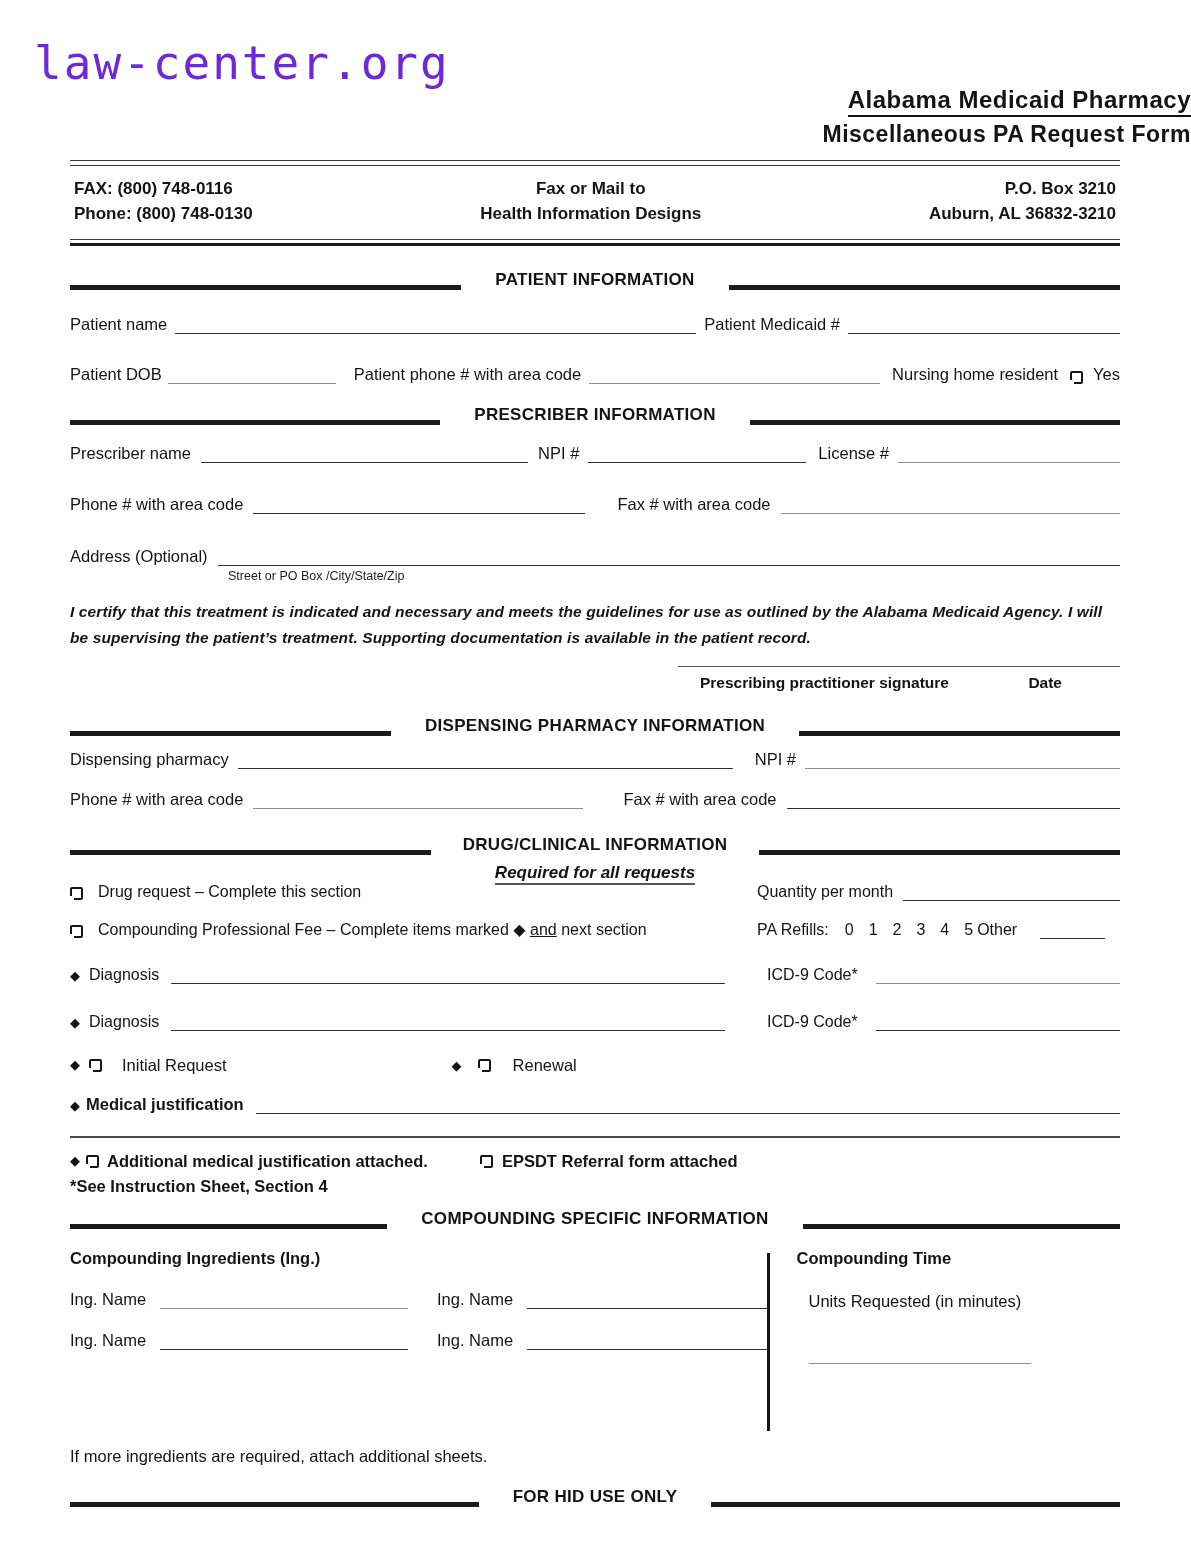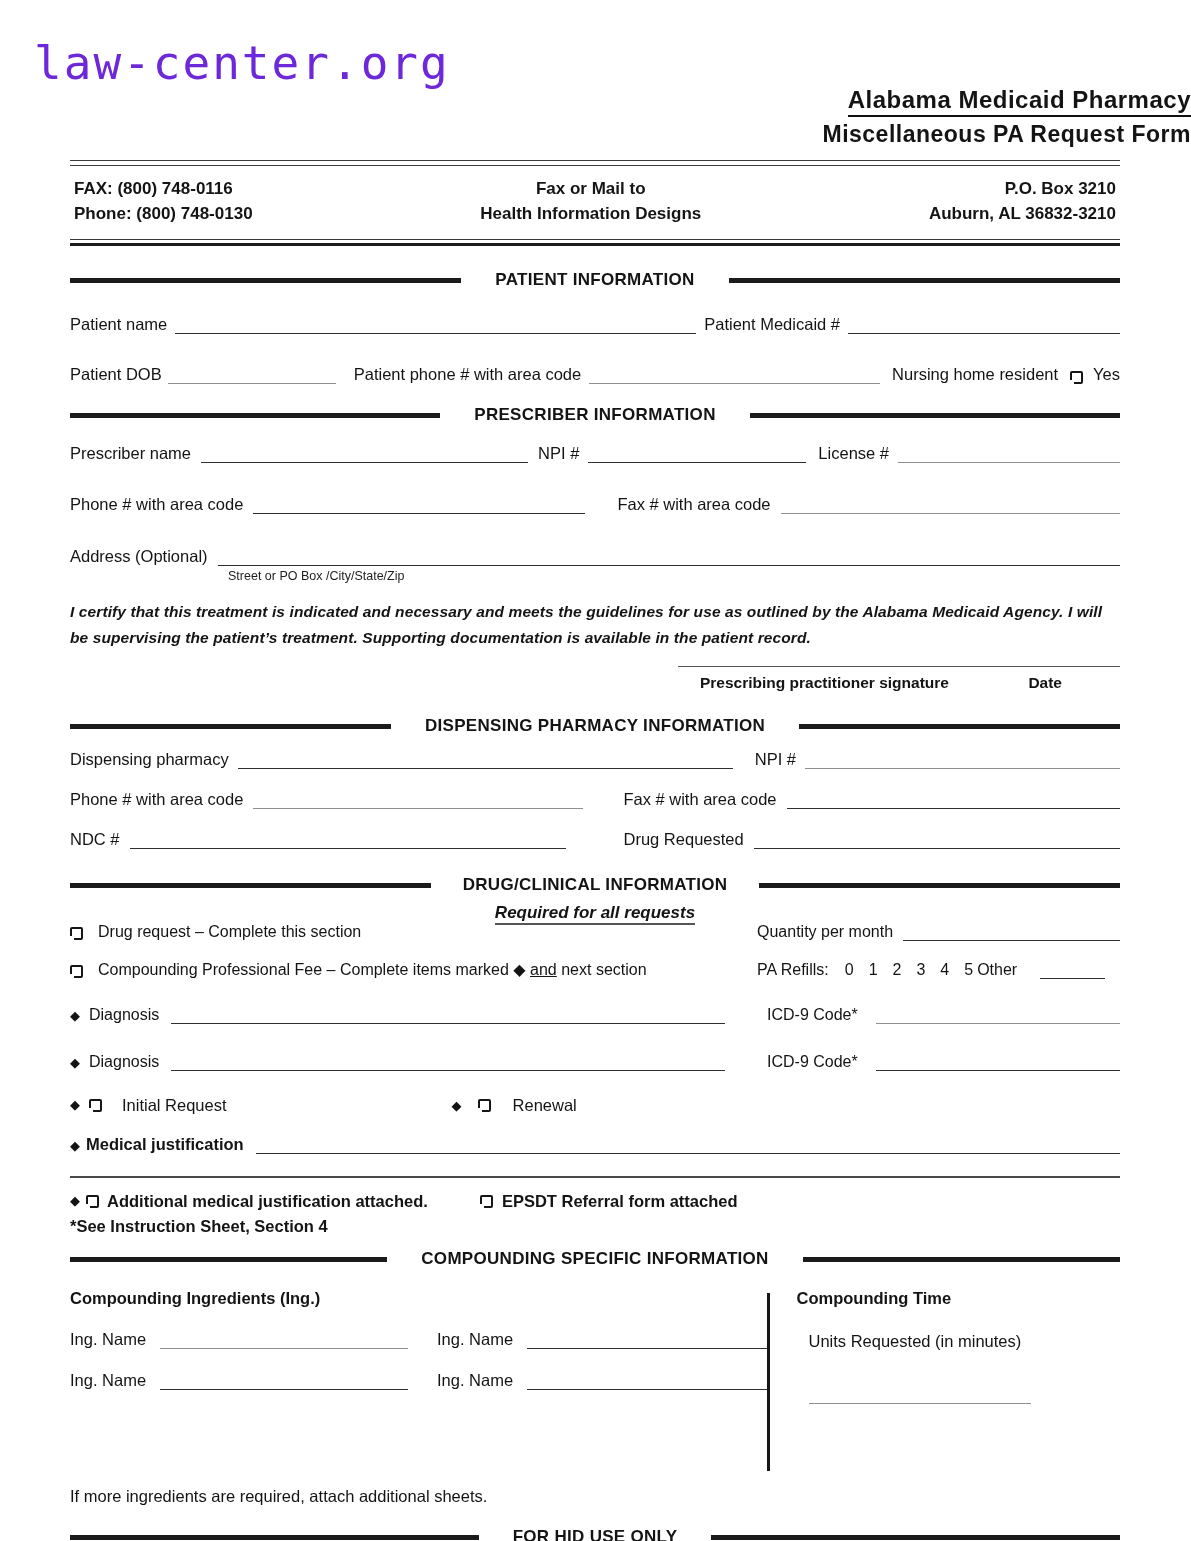--- a/index.html
+++ b/index.html
@@ -24,21 +24,21 @@
   .title2 { font-size:23px; font-weight:bold; letter-spacing:0.5px; margin-top:4px; }
 
   .dbl-thin { margin-top:12px; height:6px; border-top:1.5px solid #3a3a3a; border-bottom:1.5px solid #3a3a3a; }
   .dbl-thick { height:7px; border-top:1px solid #3a3a3a; border-bottom:3.5px solid #1d1d1d; }
 
   .contact { display:flex; justify-content:space-between; align-items:flex-start; padding:11px 4px 13px 4px; font-weight:bold; font-size:17px; line-height:1.45; }
   .contact .c { text-align:center; }
   .contact .r { text-align:right; }
 
   
-  .sec { display:flex; align-items:center; gap:34px; }
+  .sec { display:flex; align-items:flex-end; gap:34px; }
   .sec .bar { flex:1; height:5px; background:#1b1b1b; }
   .sec .t { font-size:17px; font-weight:bold; white-space:nowrap; letter-spacing:0.3px; }
 
   
   .row { display:flex; align-items:flex-end; font-size:16.5px; }
   .row .lbl { white-space:nowrap; line-height:1.15; }
   .fl { border-bottom:1.5px solid #2f2f2f; height:1.05em; }
   .fl.g { border-color:#8f8f8f; }
   .grow { flex:1; }
 
@@ -184,26 +184,20 @@
       <span class="fl g" style="width:315px; margin-left:9px;"></span>
     </div>
 
     <div class="row" style="margin-top:21px;">
       <span class="lbl">Phone # with area code</span>
       <span class="fl g" style="width:330px; margin:0 40px 0 10px;"></span>
       <span class="lbl">Fax # with area code</span>
       <span class="fl grow" style="margin-left:10px;"></span>
     </div>
 
-    <div class="row" style="margin-top:21px;">
-      <span class="lbl">NDC #</span>
-      <span class="fl" style="width:436px; margin:0 58px 0 10px;"></span>
-      <span class="lbl">Drug Requested</span>
-      <span class="fl grow" style="margin-left:10px;"></span>
-    </div>
 
     <div class="sec" style="margin-top:26px;gap:32px;">
       <div class="bar"></div>
       <div class="t">DRUG/CLINICAL INFORMATION</div>
       <div class="bar"></div>
     </div>
 
     <div class="subtitle">
       <span>Required for all requests</span>
     </div>

